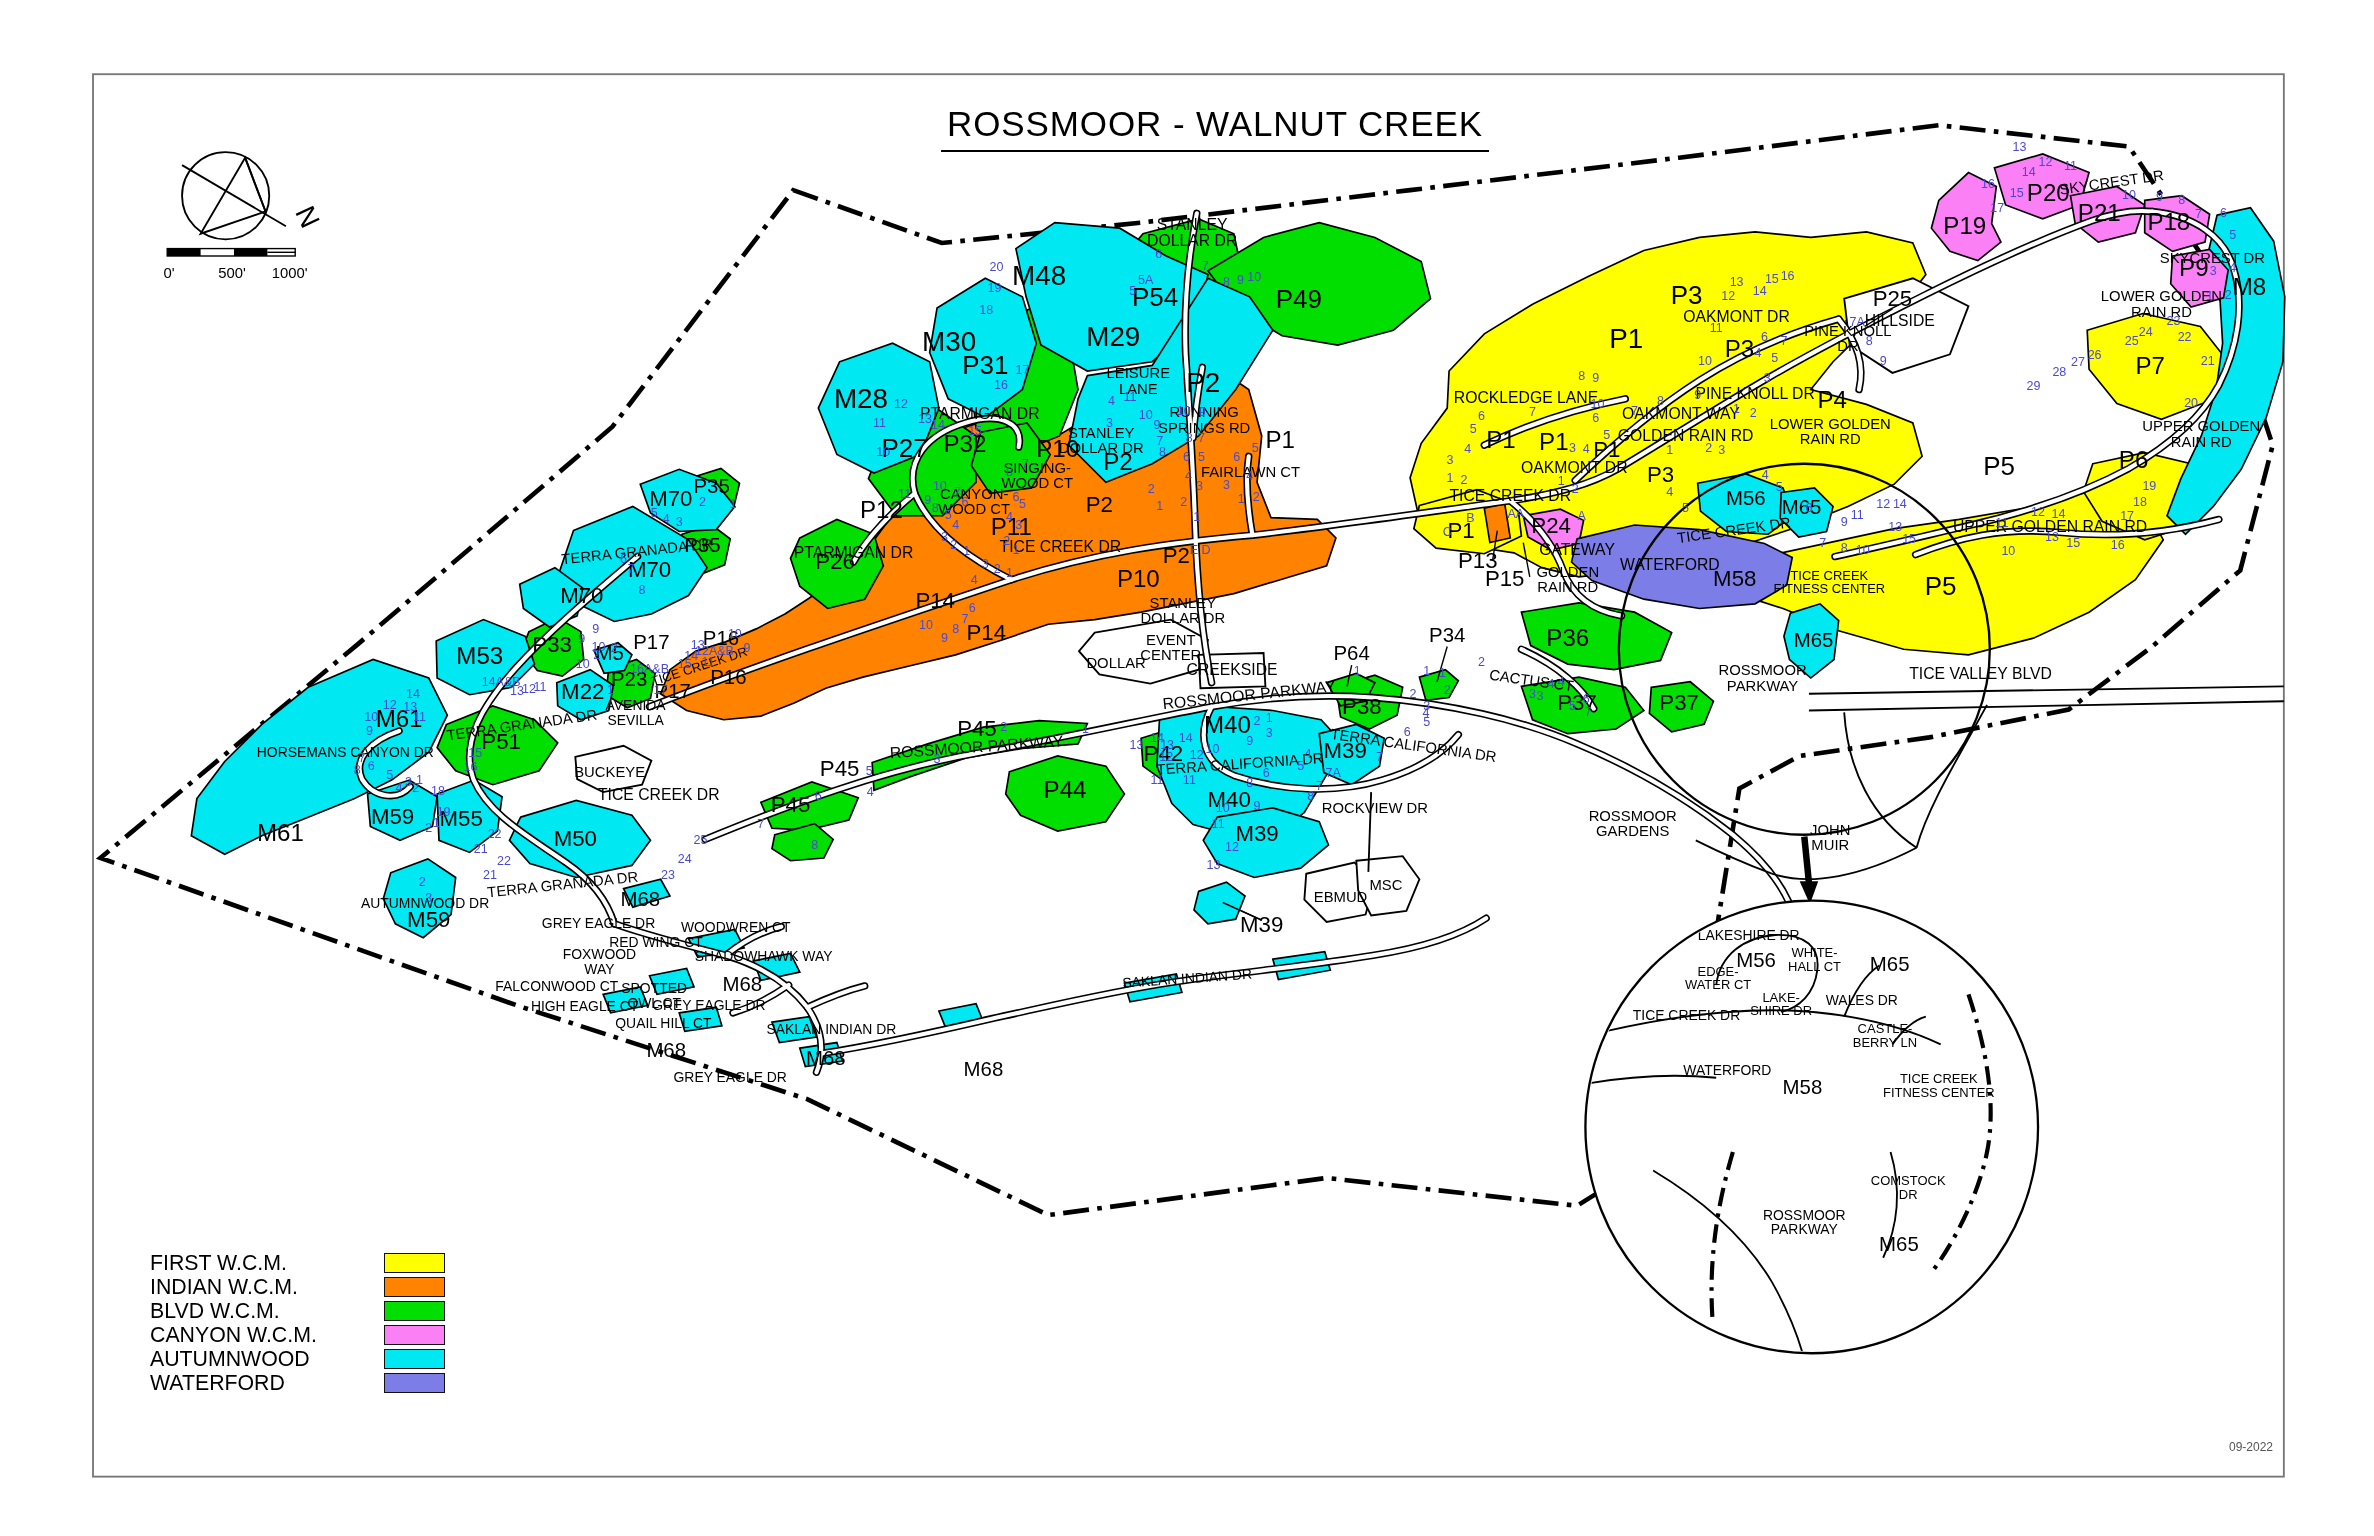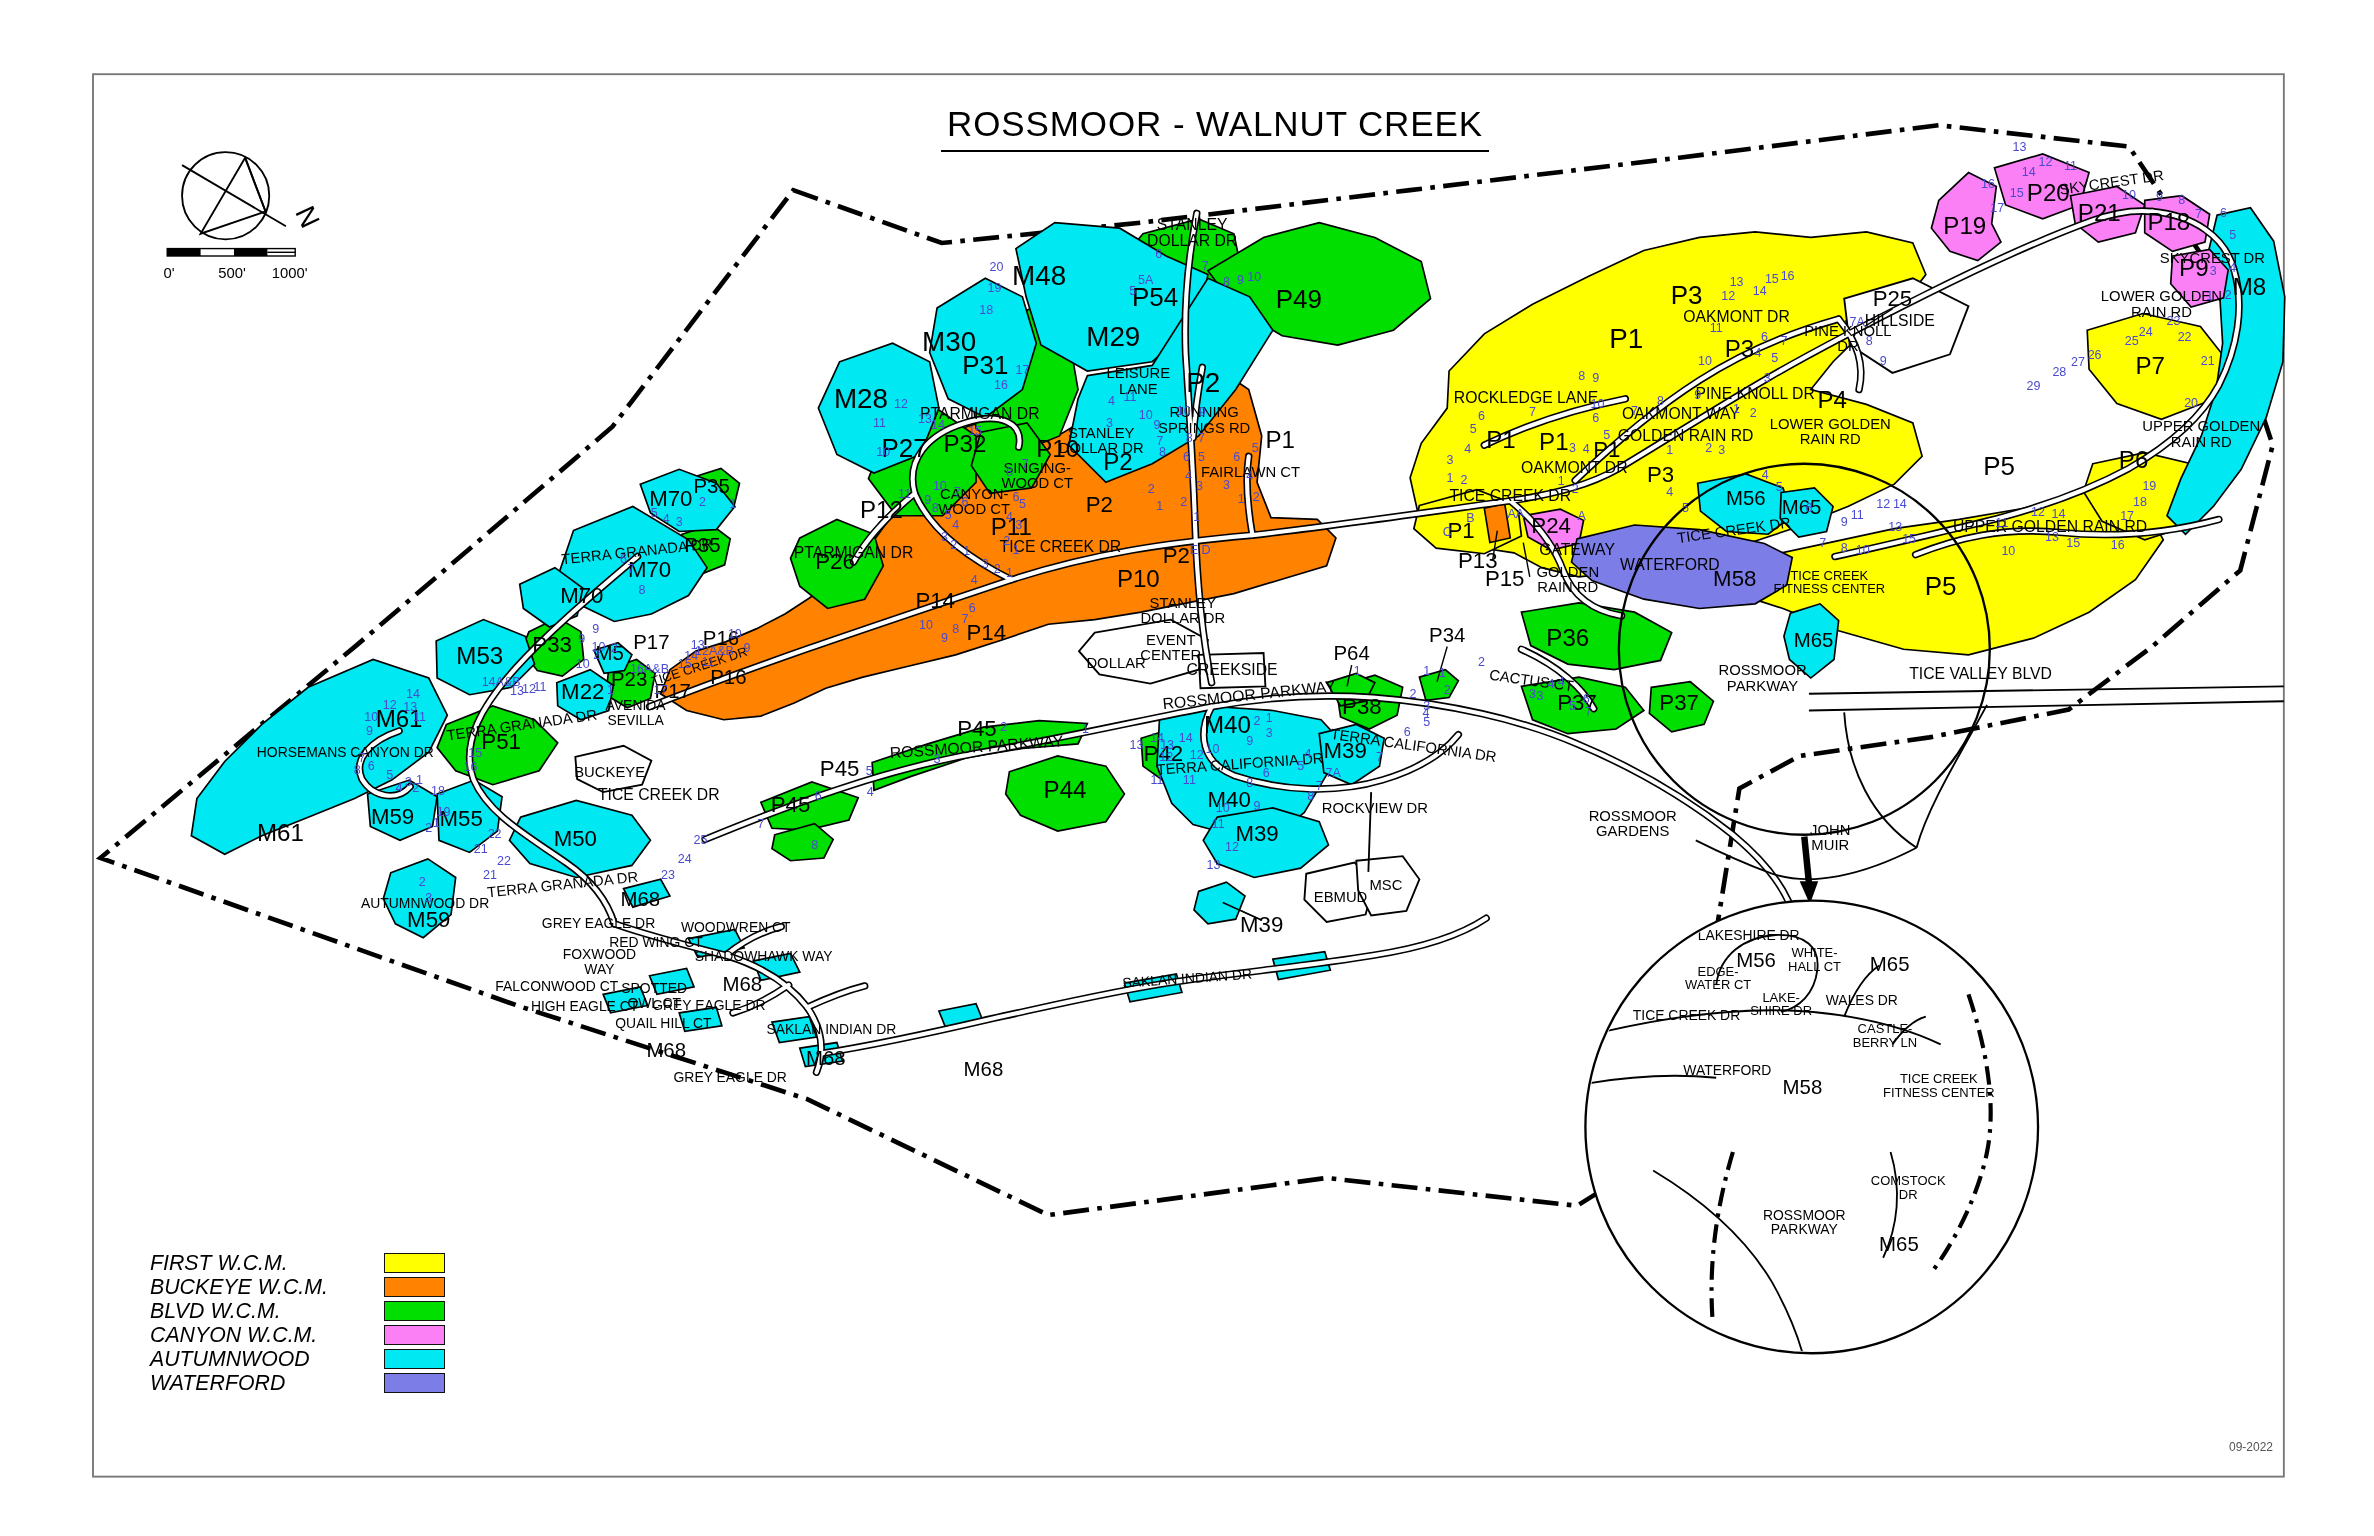--- a/index.html
+++ b/index.html
@@ -6,21 +6,21 @@
   body{font-family:"Liberation Sans", sans-serif;}
   #stage{position:relative;width:2375px;height:1536px;background:#fff;overflow:hidden;}
   #map-svg{position:absolute;left:0;top:0;}
   #page-title{
     position:absolute;left:909px;top:104px;width:612px;text-align:center;
     font-size:35px;letter-spacing:0.9px;color:#000;
   }
   #page-title span{display:inline-block;border-bottom:2.8px solid #000;padding:0 5.6px 5.6px 5.6px;}
   #date-stamp{position:absolute;left:2087px;top:1440px;width:186px;text-align:right;font-size:12px;color:#555;}
   #legend{position:absolute;left:150px;top:1251px;}
-  .legend-row{display:flex;align-items:center;height:24px;margin-bottom:0px;font-style:italic;}
+  .legend-row{display:flex;align-items:center;height:24px;margin-bottom:0px;}
   .legend-label{width:234px;font-size:21.3px;color:#000;white-space:nowrap;}
   .legend-swatch{width:59px;height:18.6px;border:1.9px solid #111;}
 </style>
 </head>
 <body>
 
 <div id="stage">
   <svg id="map-svg" width="2375" height="1536" viewBox="0 0 2560 1656">
       <g>
         <rect x="100" y="80" width="2362" height="1512" fill="none" stroke="#777777" stroke-width="2"></rect>
@@ -670,21 +670,21 @@
     </svg>
   <div id="page-title">
     <span>ROSSMOOR - WALNUT CREEK</span>
   </div>
   <div id="legend">
       <div class="legend-row">
         <div class="legend-label">FIRST W.C.M.</div>
         <div class="legend-swatch" style="background: rgb(255, 255, 0);"></div>
       </div>
       <div class="legend-row">
-        <div class="legend-label">BUCKEYE W.C.M.</div>
+        <div class="legend-label">INDIAN W.C.M.</div>
         <div class="legend-swatch" style="background: rgb(255, 130, 0);"></div>
       </div>
       <div class="legend-row">
         <div class="legend-label">BLVD W.C.M.</div>
         <div class="legend-swatch" style="background: rgb(0, 223, 0);"></div>
       </div>
       <div class="legend-row">
         <div class="legend-label">CANYON W.C.M.</div>
         <div class="legend-swatch" style="background: rgb(251, 128, 245);"></div>
       </div>

